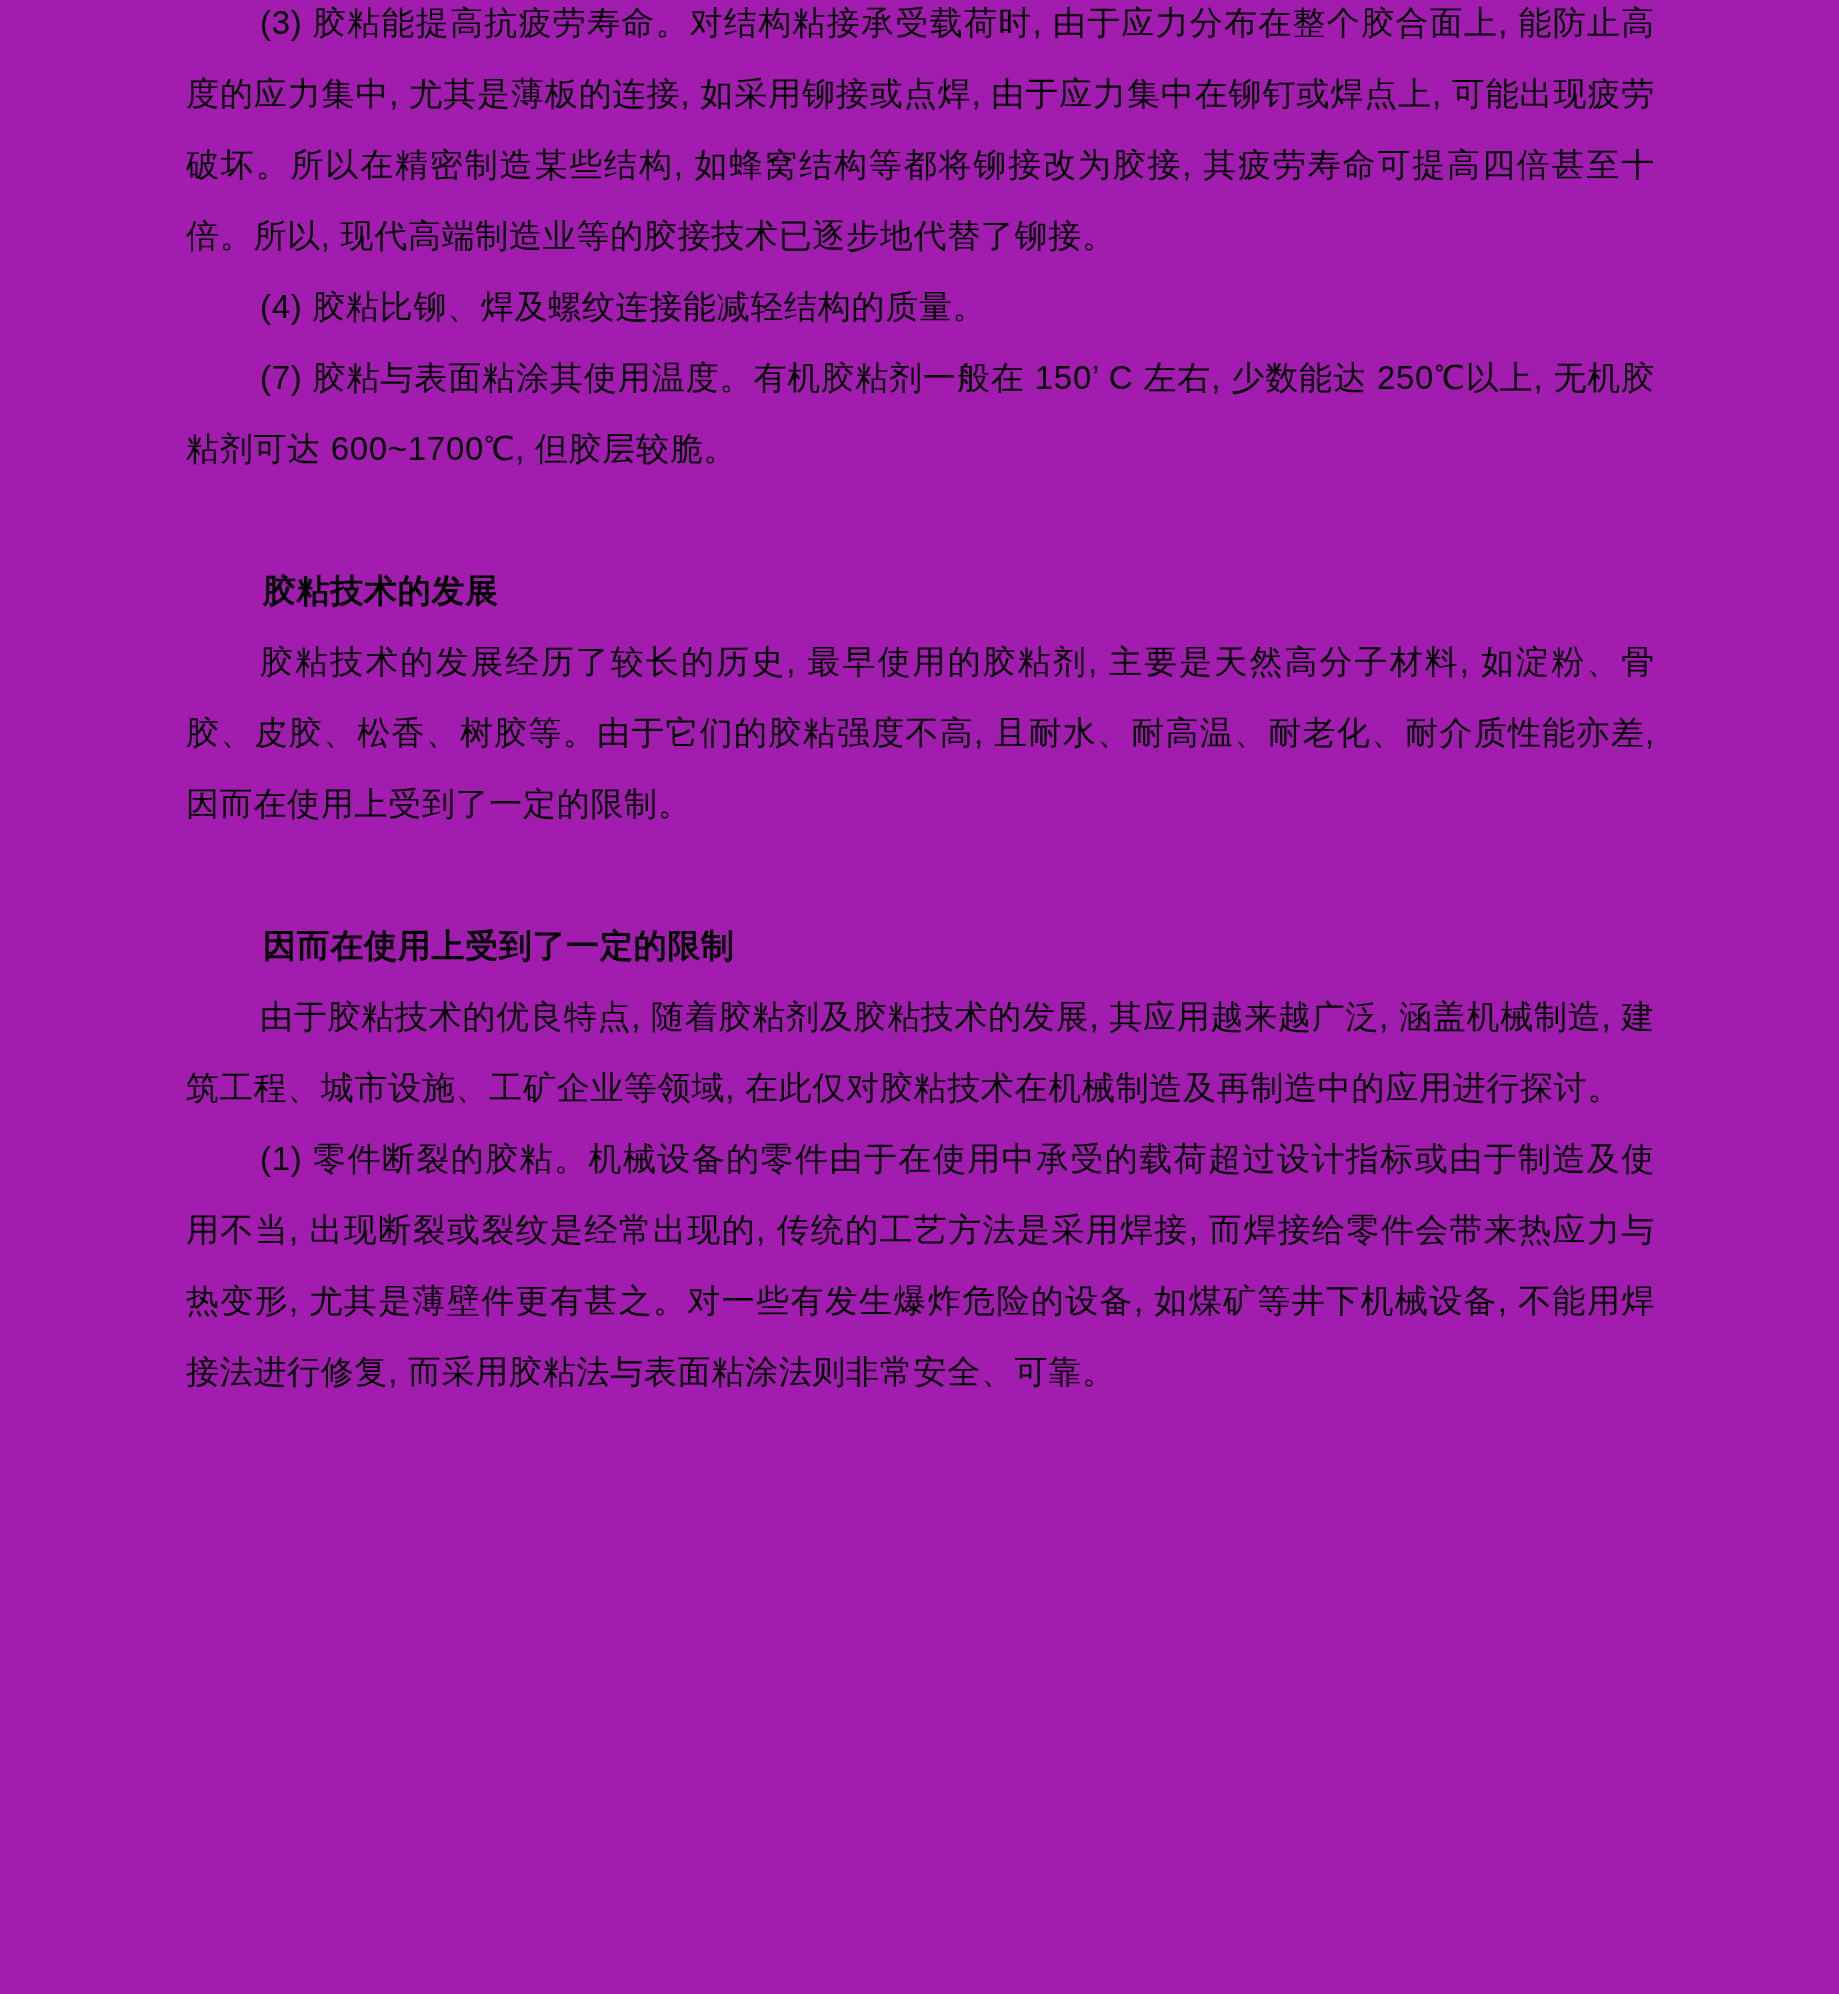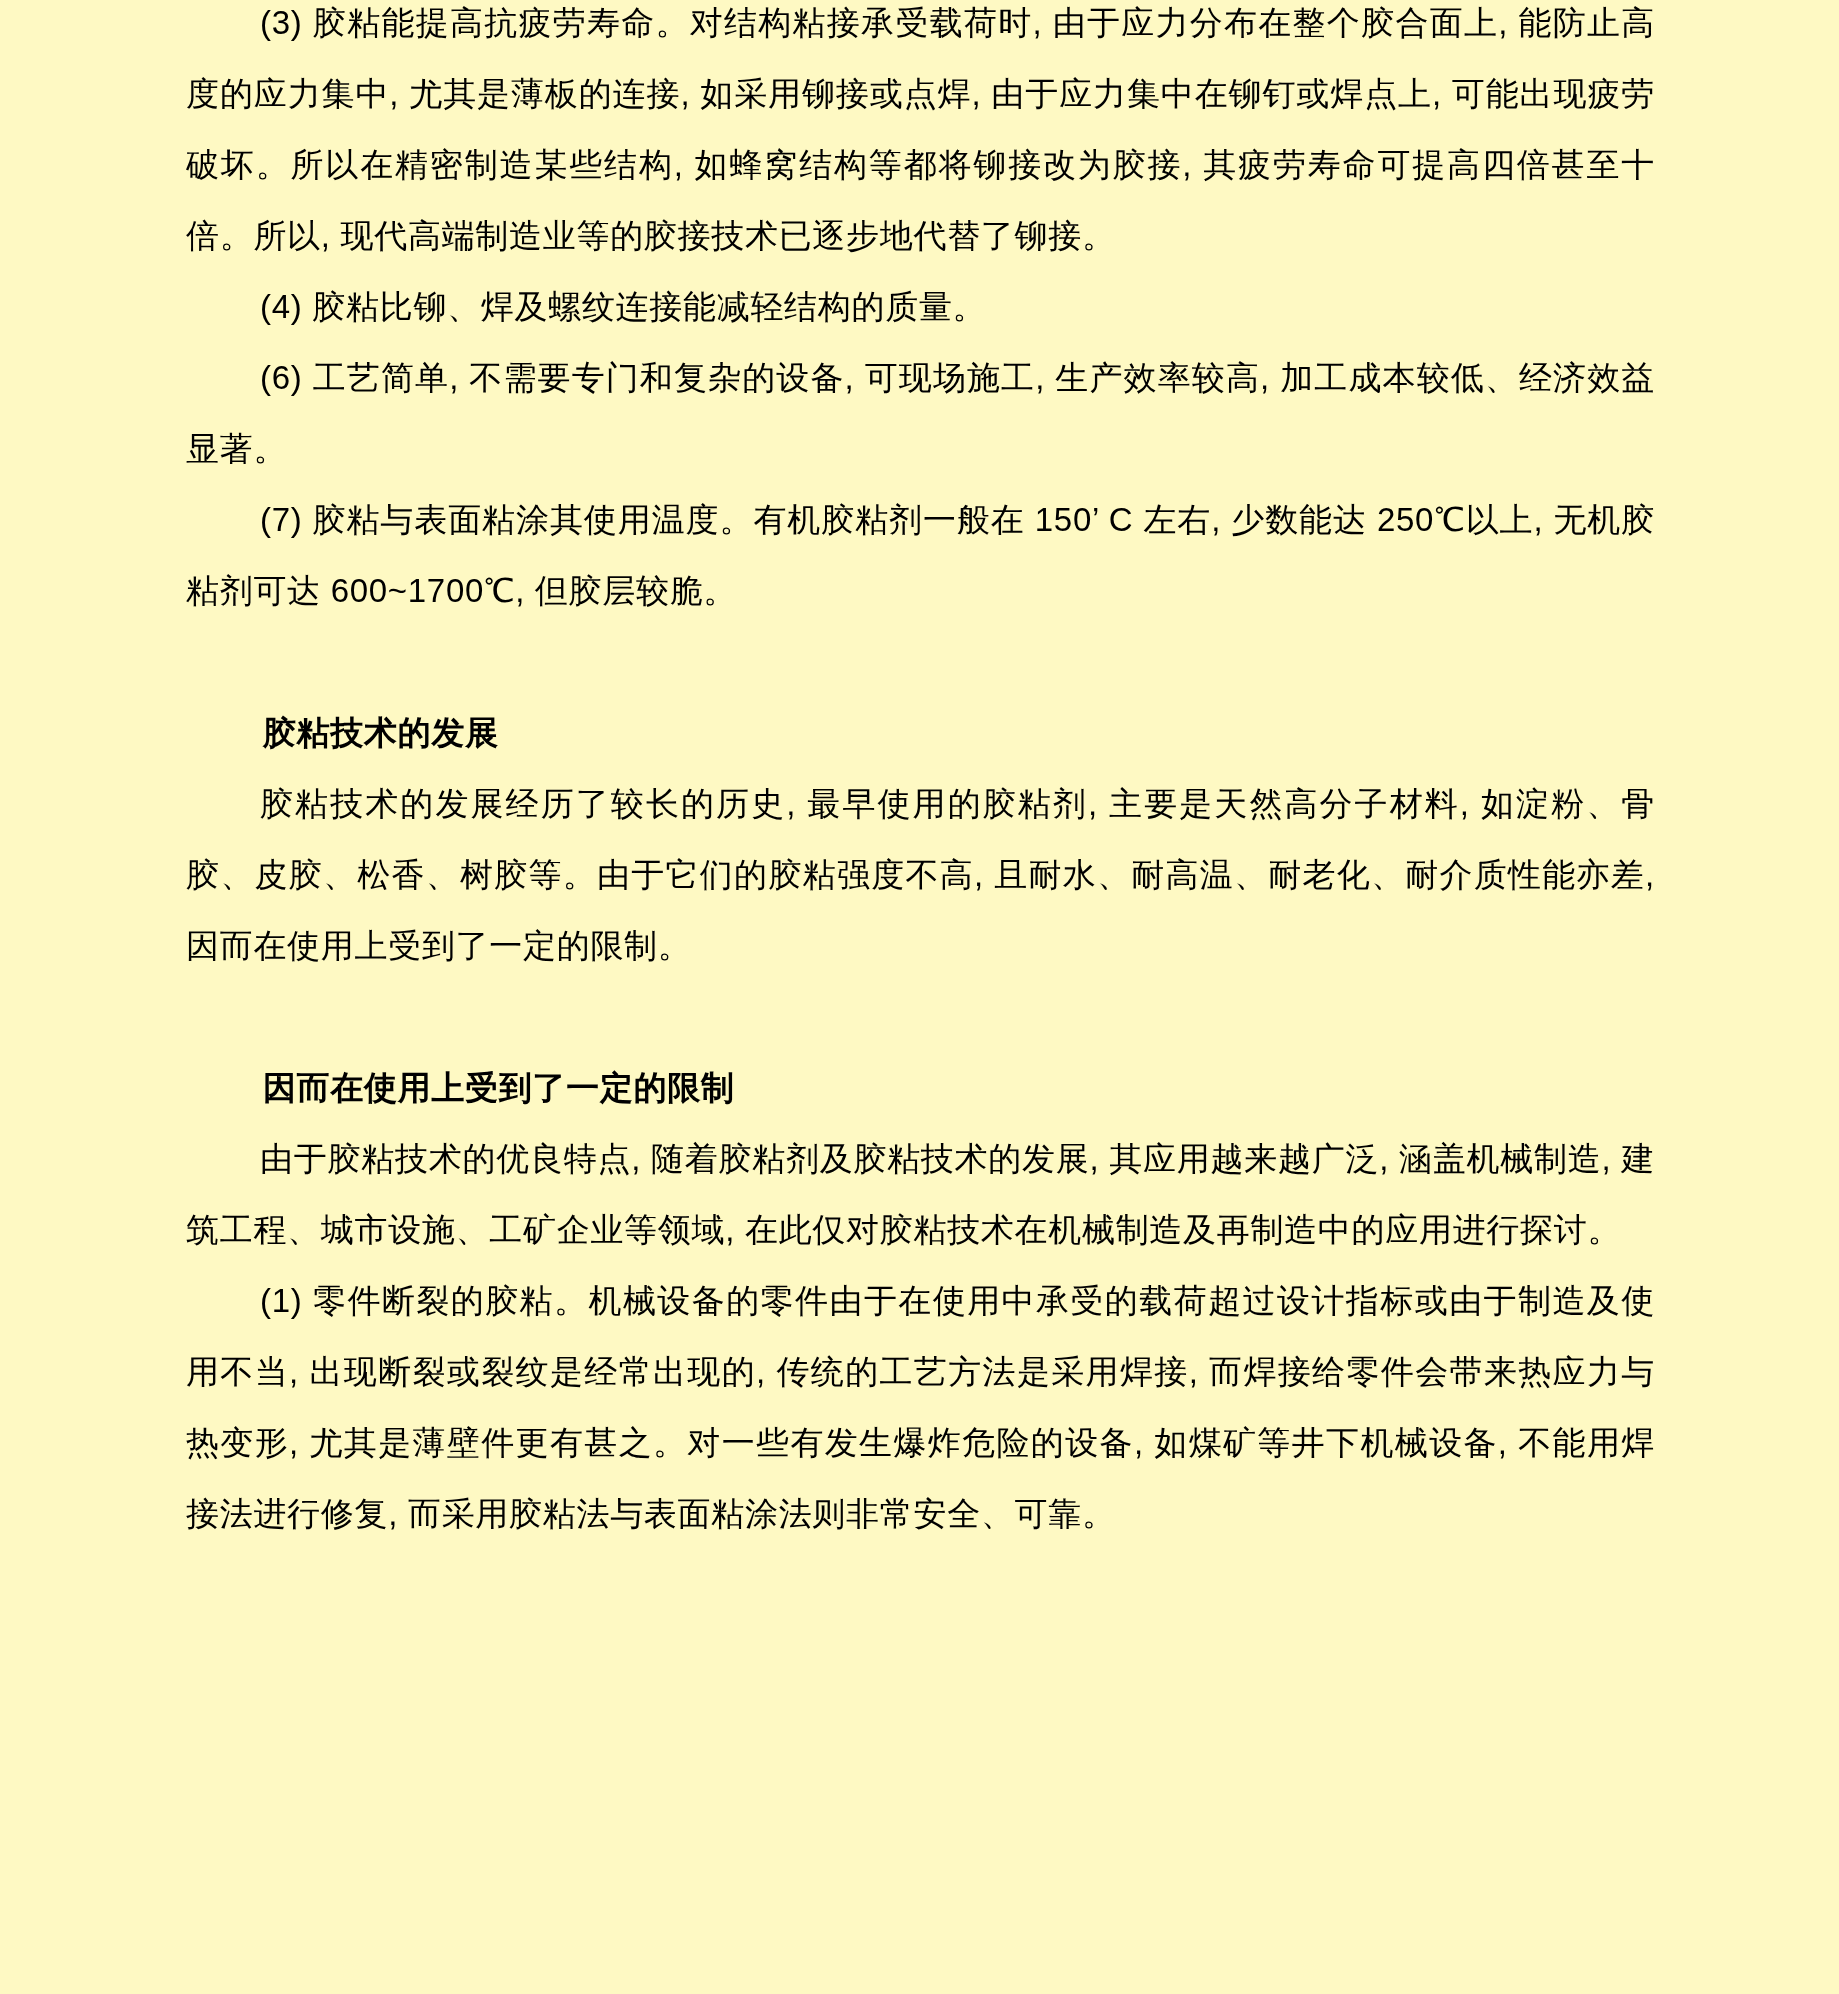--- a/index.html
+++ b/index.html
@@ -4,21 +4,21 @@
 <style>
   html, body {
     margin: 0;
     padding: 0;
     background: #ffffff;
   }
   .page {
     position: relative;
     width: 1840px;
     height: 1995px;
-    background: #fef9c3;
+    background: #a21caf;
     overflow: hidden;
     font-family: "Liberation Sans", sans-serif;
   }
   .content {
     position: absolute;
     left: 186px;
     top: -13.4px;
     width: 1469px;
     color: #000000;
     font-size: 33px;
@@ -40,21 +40,20 @@
     margin-top: 71px;
   }
 </style>
 </head>
 <body>
 
 <div class="page">
   <div class="content">
     <p class="body-para">(3) 胶粘能提高抗疲劳寿命。对结构粘接承受载荷时, 由于应力分布在整个胶合面上, 能防止高度的应力集中, 尤其是薄板的连接, 如采用铆接或点焊, 由于应力集中在铆钉或焊点上, 可能出现疲劳破坏。所以在精密制造某些结构, 如蜂窝结构等都将铆接改为胶接, 其疲劳寿命可提高四倍甚至十倍。所以, 现代高端制造业等的胶接技术已逐步地代替了铆接。</p>
     <p class="body-para">(4) 胶粘比铆、焊及螺纹连接能减轻结构的质量。</p>
-    <p class="body-para">(6) 工艺简单, 不需要专门和复杂的设备, 可现场施工, 生产效率较高, 加工成本较低、经济效益显著。</p>
     <p class="body-para">(7) 胶粘与表面粘涂其使用温度。有机胶粘剂一般在 150’ C 左右, 少数能达 250℃以上, 无机胶粘剂可达 600~1700℃, 但胶层较脆。</p>
     <p class="section-heading">胶粘技术的发展</p>
     <p class="body-para">胶粘技术的发展经历了较长的历史, 最早使用的胶粘剂, 主要是天然高分子材料, 如淀粉、骨胶、皮胶、松香、树胶等。由于它们的胶粘强度不高, 且耐水、耐高温、耐老化、耐介质性能亦差, 因而在使用上受到了一定的限制。</p>
     <p class="section-heading">因而在使用上受到了一定的限制</p>
     <p class="body-para">由于胶粘技术的优良特点, 随着胶粘剂及胶粘技术的发展, 其应用越来越广泛, 涵盖机械制造, 建筑工程、城市设施、工矿企业等领域, 在此仅对胶粘技术在机械制造及再制造中的应用进行探讨。</p>
     <p class="body-para">(1) 零件断裂的胶粘。机械设备的零件由于在使用中承受的载荷超过设计指标或由于制造及使用不当, 出现断裂或裂纹是经常出现的, 传统的工艺方法是采用焊接, 而焊接给零件会带来热应力与热变形, 尤其是薄壁件更有甚之。对一些有发生爆炸危险的设备, 如煤矿等井下机械设备, 不能用焊接法进行修复, 而采用胶粘法与表面粘涂法则非常安全、可靠。</p>
   </div>
 </div>
 
 

